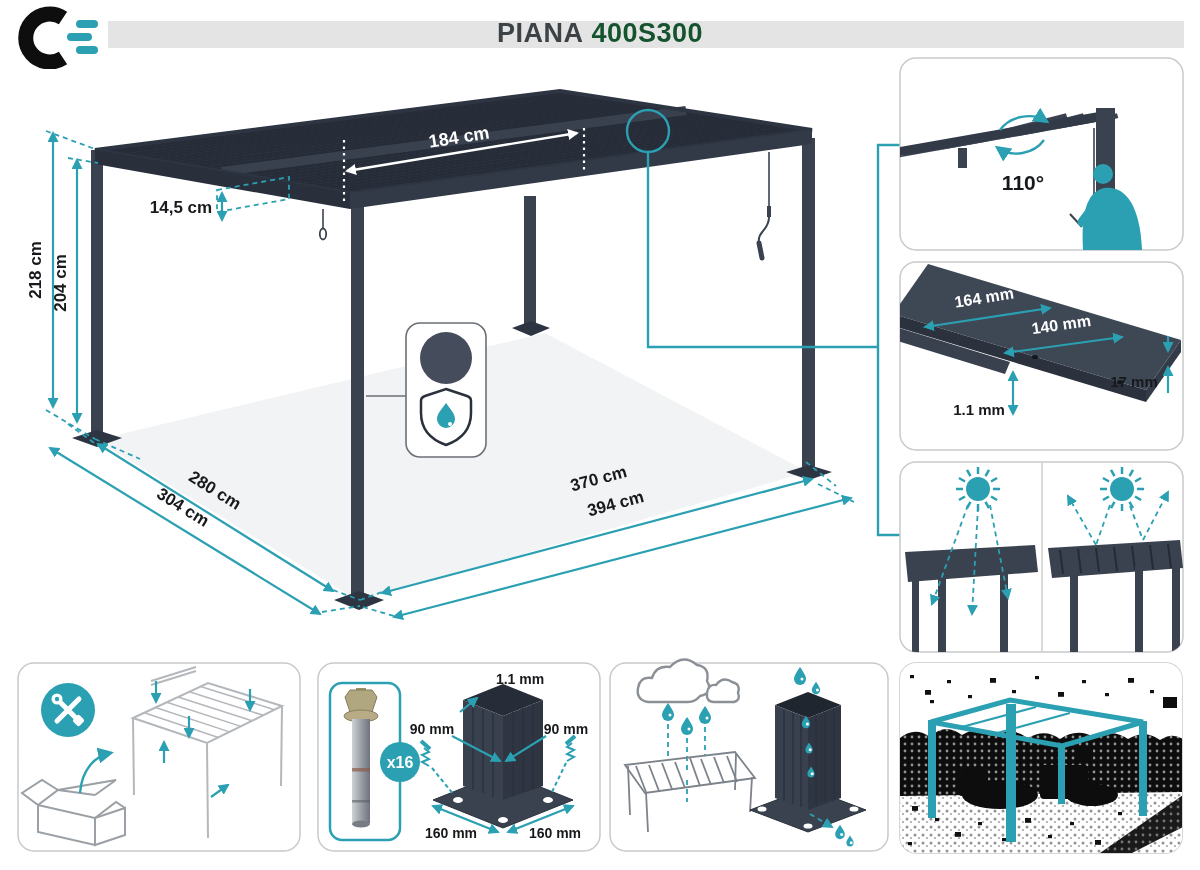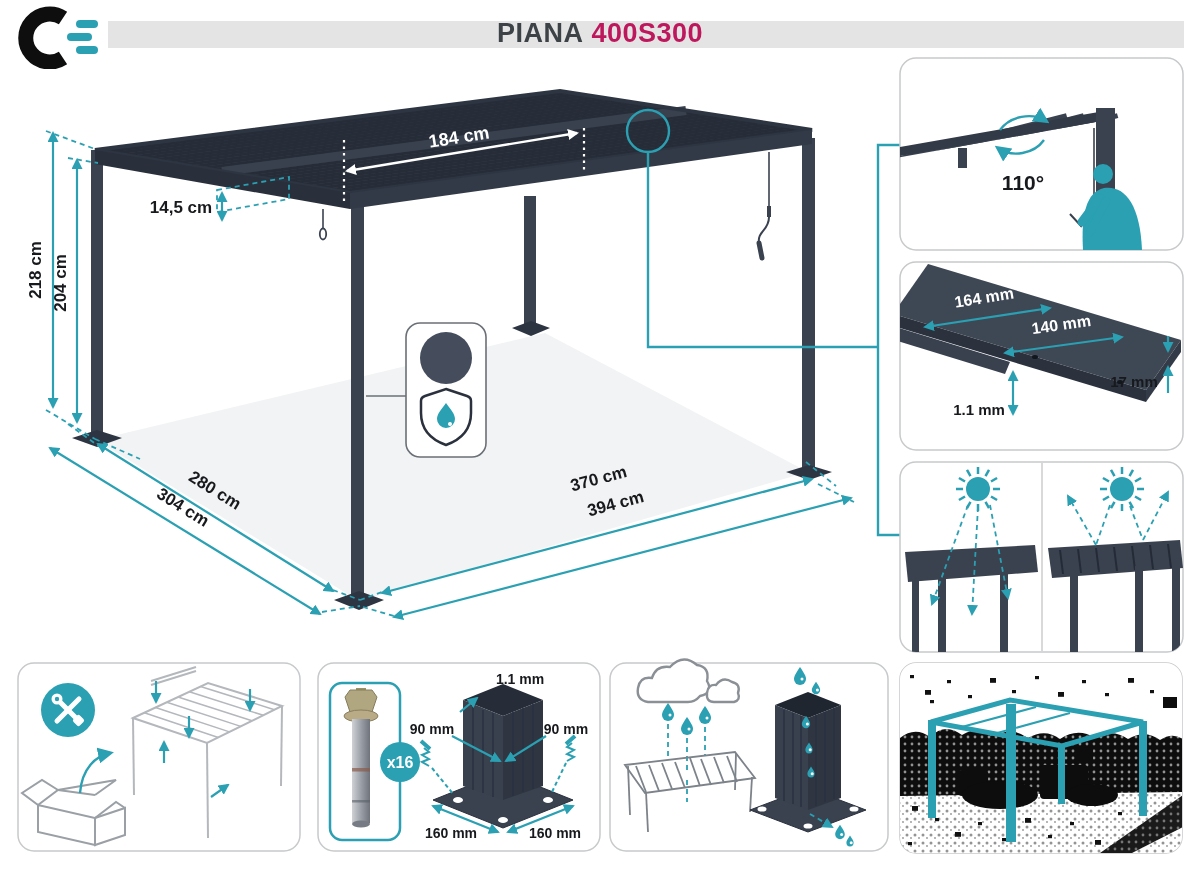--- a/index.html
+++ b/index.html
@@ -2,21 +2,21 @@
 <html><head>
 <meta charset="utf-8">
 <style>
   html,body{margin:0;padding:0;background:#fff;}
   body{width:1200px;height:870px;position:relative;overflow:hidden;
        font-family:"Liberation Sans",sans-serif;}
   .hdr-bar{position:absolute;left:108px;top:21px;width:1076px;height:27px;background:#e4e4e4;}
   .hdr-title{position:absolute;left:0;top:18px;width:1200px;text-align:center;
              font-weight:bold;font-size:27px;letter-spacing:.5px;}
   .hdr-title .tp{color:#3d4247;}
-  .hdr-title .ts{color:#be185d;}
+  .hdr-title .ts{color:#14532d;}
   .logo{position:absolute;left:10px;top:3px;}
   svg text{font-family:"Liberation Sans",sans-serif;font-weight:bold;}
   .t17{font-size:17px;fill:#17191c;}
   .t15{font-size:15px;fill:#17191c;}
   .t14{font-size:14px;fill:#17191c;}
   .t16w{font-size:16px;fill:#ffffff;}
   .t18w{font-size:18px;fill:#ffffff;}
   .t21{font-size:21px;fill:#17191c;}
   .txb{font-size:16px;fill:#ffffff;}
   .panel{fill:#ffffff;stroke:#c7c9cb;stroke-width:1.5;}

